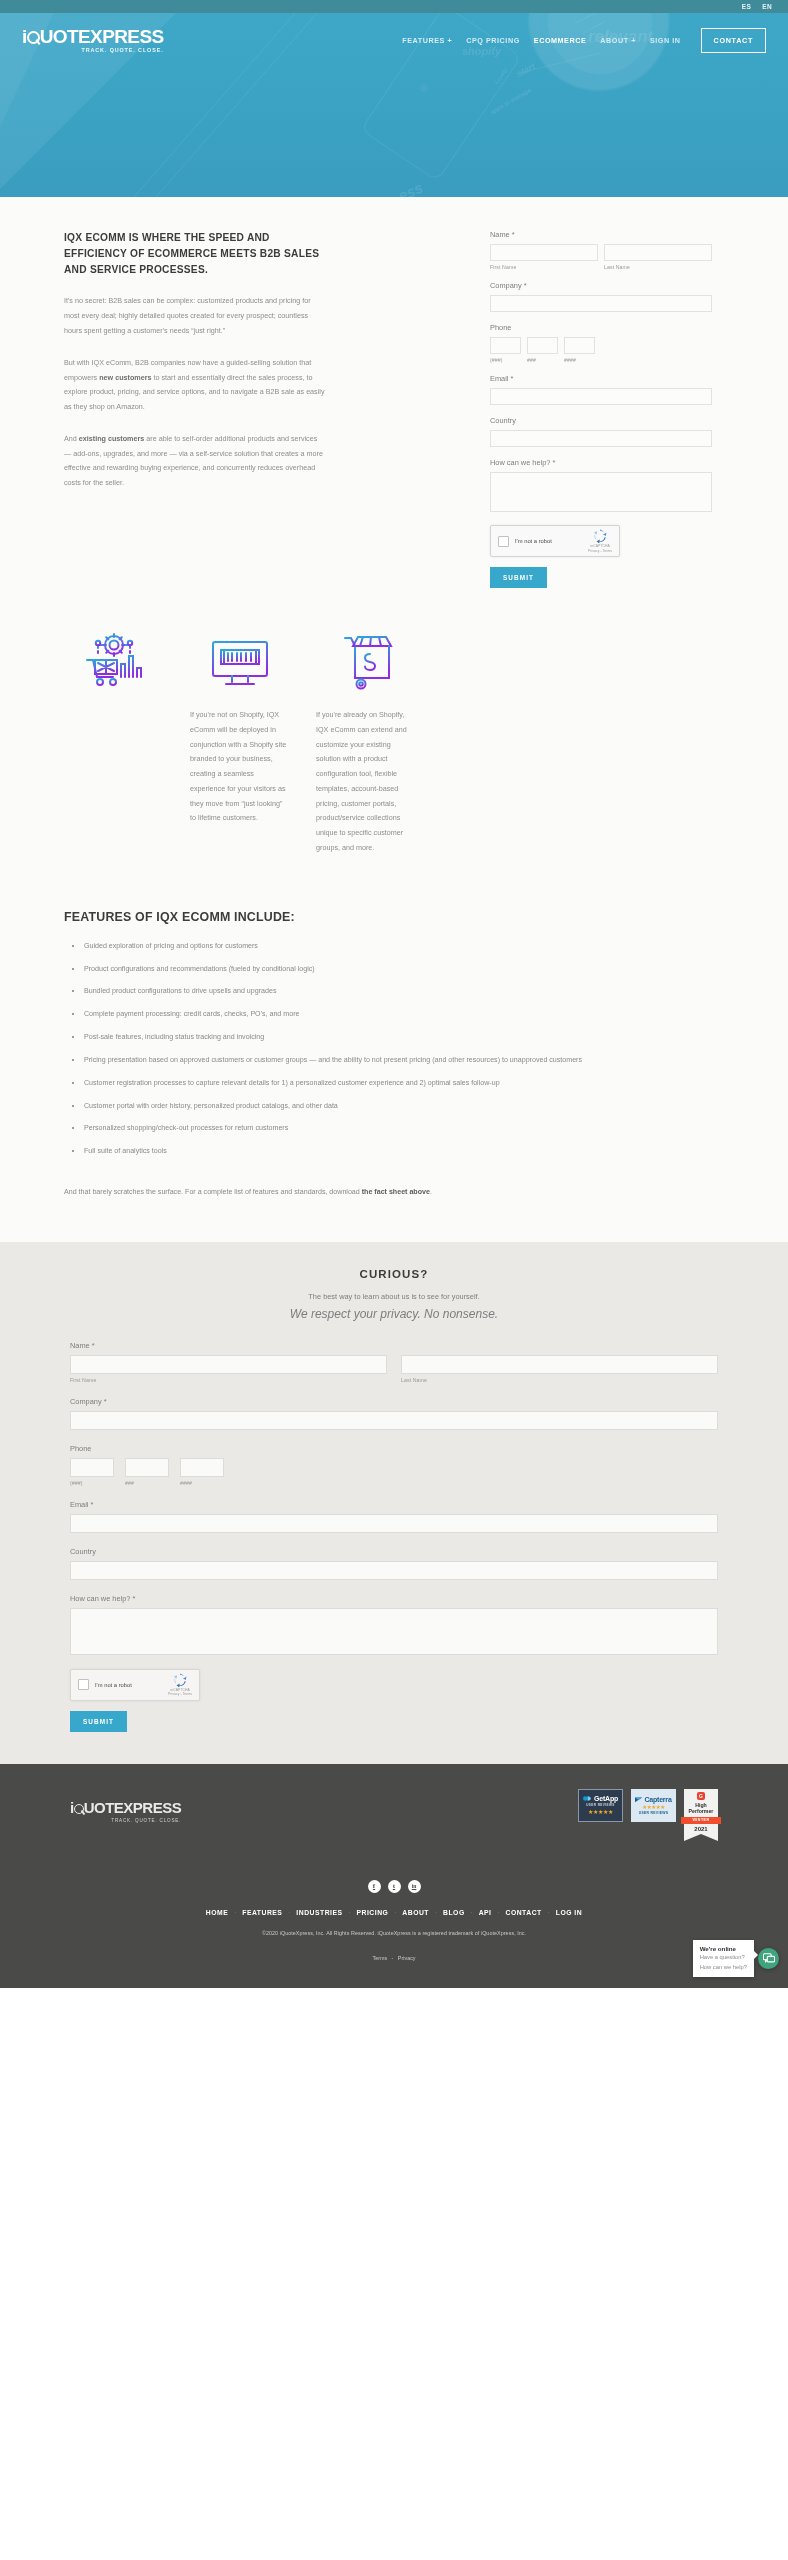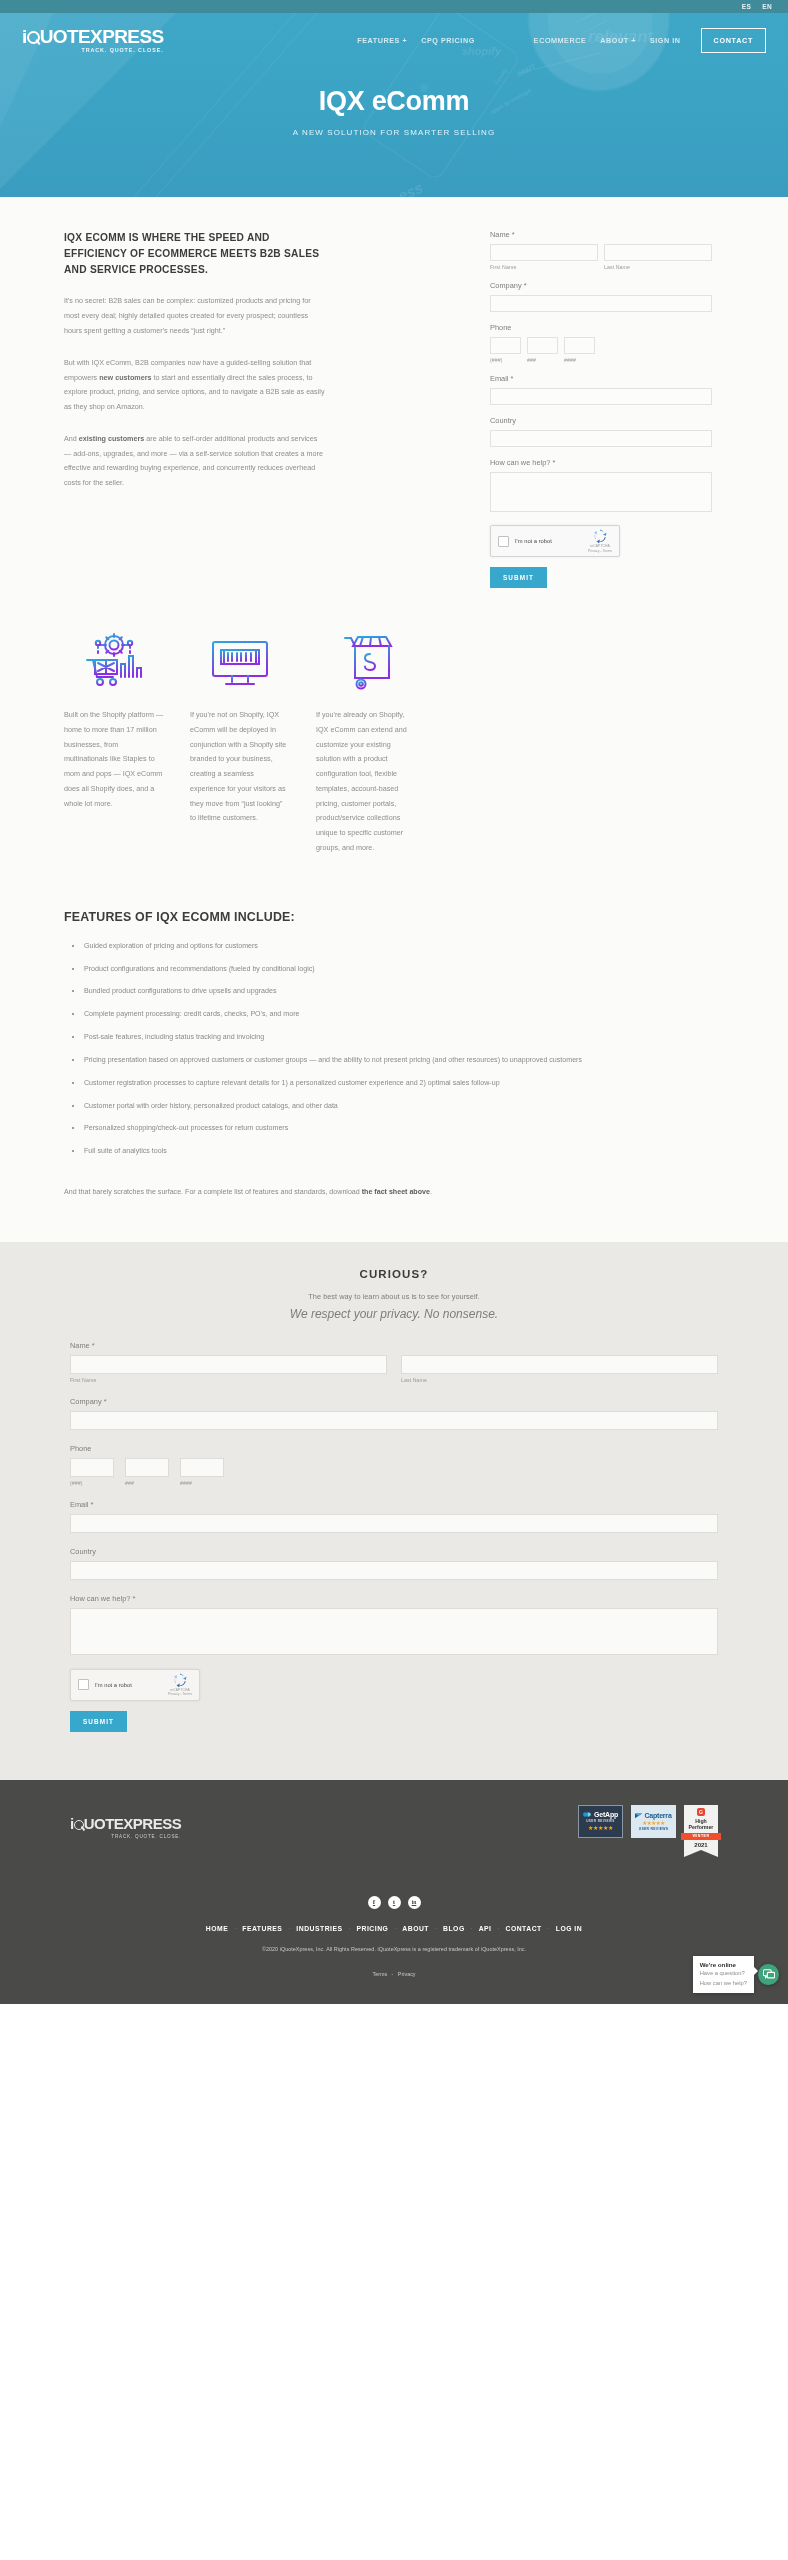--- a/index.html
+++ b/index.html
@@ -98,21 +98,21 @@
     gap: 14px;
   }
   .navlinks a {
     color: #d4ecf3;
     font-size: 7.2px;
     letter-spacing: .55px;
     text-decoration: none;
     font-weight: 600;
     white-space: nowrap;
   }
-  .navlinks a.active { color: #fff; font-weight: 400; margin-left: 45px; }
+  .navlinks a.active { color: #fff; font-weight: 700; }
   .navlinks a.btn {
     border: 1.1px solid #fff;
     color: #fff;
     padding: 7px 12px;
     font-weight: 700;
     letter-spacing: .7px;
     margin-left: 6px;
   }
   .hero-txt { position: relative; z-index: 3; text-align: center; margin-top: 33px; }
   .hero-txt h1 {
@@ -267,21 +267,21 @@
   }
   p.closer {
     font-size: 7.1px;
     color: #8a8a8a;
     margin-top: 30px;
     padding-bottom: 46px;
   }
   p.closer b { color: #5c5c5c; font-weight: 700; }
 
   
-  .curious { background: #ebe9e6; padding: 26px 0 48px 0; }
+  .curious { background: #ebe9e6; padding: 26px 0 32px 0; }
   .curious h2 {
     text-align: center;
     font-size: 11.5px;
     font-weight: 800;
     color: #3c3c3b;
     letter-spacing: 1.1px;
   }
   .curious .lead {
     text-align: center;
     font-size: 7.4px;
@@ -469,24 +469,20 @@
       <div class="navlinks">
         <a href="#">FEATURES +</a>
         <a href="#">CPQ PRICING</a>
         <a href="#" class="active">ECOMMERCE</a>
         <a href="#">ABOUT +</a>
         <a href="#">SIGN IN</a>
         <a href="#" class="btn">CONTACT</a>
       </div>
     </div>
 
-    <div class="hero-txt">
-      <h1>IQX eComm</h1>
-      <div class="sub">A NEW SOLUTION FOR SMARTER SELLING</div>
-    </div>
   </div>
 
   <div class="section-light">
     <div class="wrap">
 
       <div class="two-col">
 
         <div class="col-left">
           <h2 class="blockhead">IQX ECOMM IS WHERE THE SPEED AND EFFICIENCY OF ECOMMERCE MEETS B2B SALES AND SERVICE PROCESSES.</h2>
           <p class="body">It's no secret: B2B sales can be complex: customized products and pricing for most every deal; highly detailed quotes created for every prospect; countless hours spent getting a customer's needs “just right.”</p>
@@ -588,21 +584,20 @@
                 <path d="M6 28h6l4 17h16"></path>
                 <rect x="14" y="28" width="22" height="14"></rect>
                 <path d="M17 31l16 8M33 31l-16 8M25 28v14"></path>
                 <circle cx="19" cy="50" r="3"></circle>
                   <circle cx="32" cy="50" r="3"></circle>
                 <path d="M40 45V32h4v13M48 45V24h4v21M56 45V36h4v9"></path>
                 <path d="M36 53h26"></path>
               </g>
             </svg>
           </div>
-          <p>Built on the Shopify platform — home to more than 17 million businesses, from multinationals like Staples to mom and pops — IQX eComm does all Shopify does, and a whole lot more.</p>
         </div>
 
         <div class="fcol">
           <div class="ico">
             <svg width="64" height="58" viewBox="0 0 64 58" fill="none">
               <defs>
                 <linearGradient id="g3" x1="0" y1="0" x2="0.3" y2="1">
                   <stop offset="0" stop-color="#29a8e0"></stop>
                     <stop offset="1" stop-color="#8e2de2"></stop>
                 </linearGradient>

